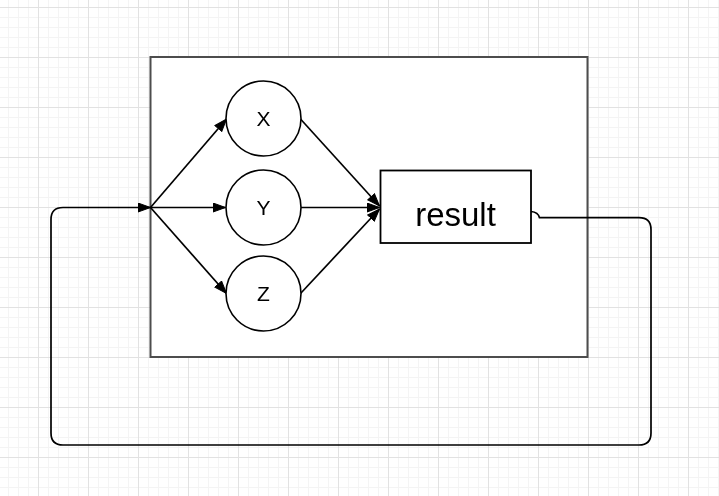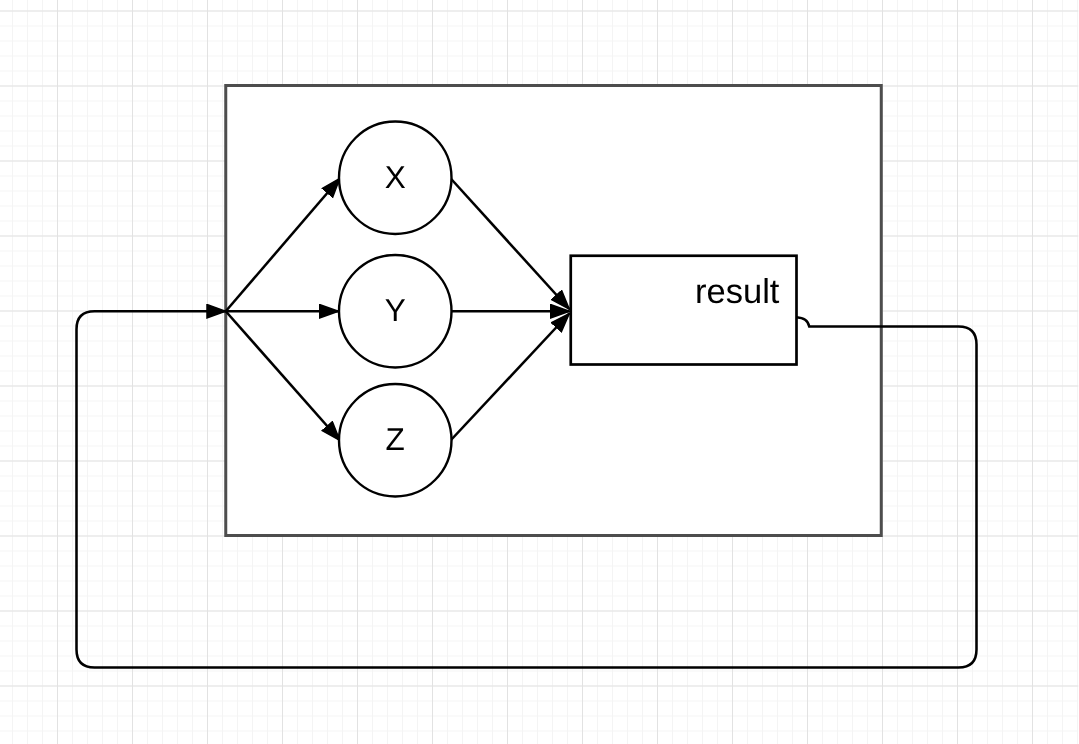--- a/index.html
+++ b/index.html
@@ -45,25 +45,24 @@
     left: 226px;
     width: 75px;
     height: 75px;
     font-size: 21px;
   }
   .x-pos { top: 81px; }
   .y-pos { top: 170px; }
   .z-pos { top: 256px; }
   .result-label-box {
     left: 380px;
-    top: 158px;
+    top: 178px;
     width: 151px;
     height: 73px;
-    font-size: 23px;
-    padding-left: 36px;
+    font-size: 33px;
   }
 </style>
 </head>
 <body>
 
 <div class="canvas">
   <svg class="diagram-layer" viewBox="0 0 719 496">
     <defs>
       <marker id="arrowhead" markerUnits="userSpaceOnUse" markerWidth="14" markerHeight="11" refX="13" refY="5" orient="auto">
         <path d="M0.5,0.5 L13,5 L0.5,9.5 Z" fill="#000000" stroke="#000000"></path>

